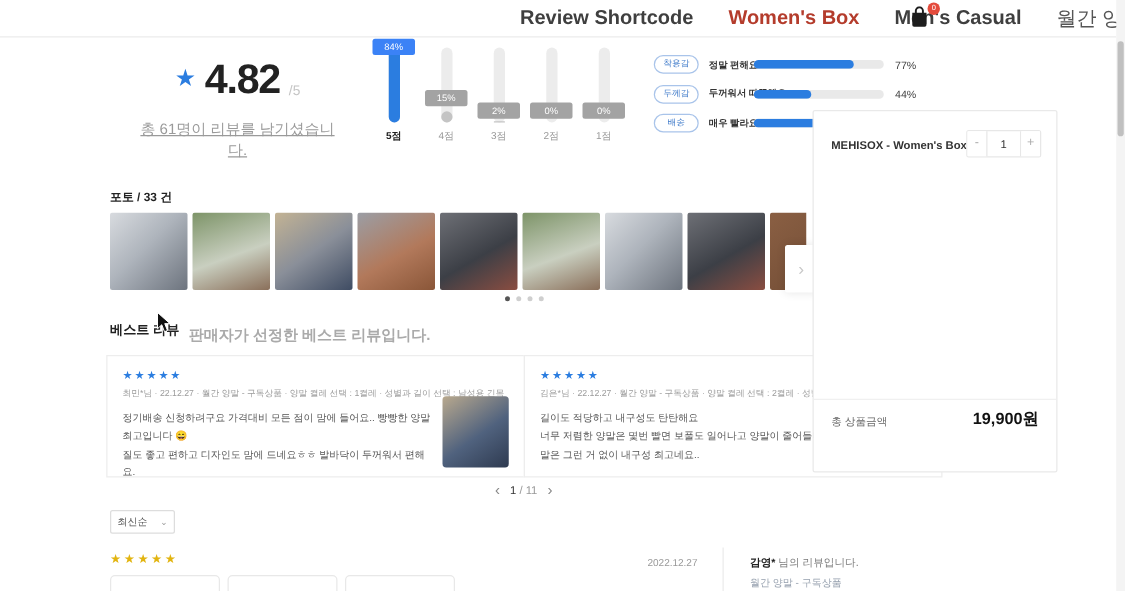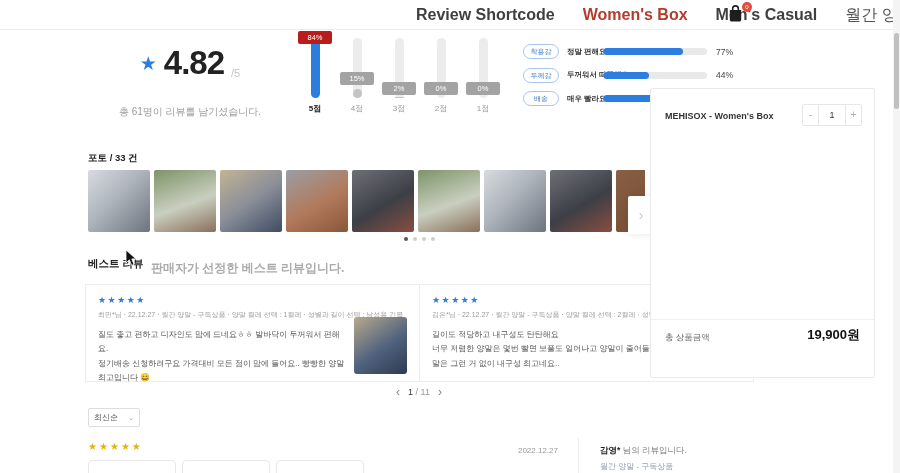--- a/index.html
+++ b/index.html
@@ -26,32 +26,32 @@
   
   .scrollbar { position:absolute; right:0; top:0; width:7px; height:473px; background:#f4f4f4; z-index:60; }
   .scroll-thumb { position:absolute; left:1px; top:33px; width:5px; height:76px; background:#c0c0c0; border-radius:3px; }
 
   
   .rating-block { position:absolute; left:110px; top:44px; width:160px; text-align:center; }
   .score-row { display:flex; justify-content:center; align-items:center; gap:7px; }
   .star-big { color:#2b7de0; font-size:19px; }
   .score { font-size:33px; font-weight:bold; color:#222; letter-spacing:-1px; }
   .outof { font-size:11px; color:#c4c4c4; align-self:flex-end; margin-bottom:3px; }
-  .rating-caption { margin-top:23px; font-size:10px; color:#9a9a9a; }
+  .rating-caption { margin-top:13px; font-size:12px; color:#9a9a9a;text-decoration:underline; }
 
   
   .chart { position:absolute; left:294px; top:30px; width:212px; height:85px; }
   .chart-col { position:absolute; top:0; width:42px; height:85px; text-align:center; }
   .track { position:absolute; left:50%; margin-left:-4.5px; top:8px; width:9px; height:60px;
            background:#ececec; border-radius:5px; }
   .track-fill { position:absolute; bottom:0; left:0; width:100%; border-radius:5px; background:#2b7de0; }
   .track-fill.gray { background:#c4c4c4; }
   .bar-badge { position:absolute; left:50%; transform:translateX(-50%); width:34px; height:13px; line-height:13px;
                font-size:7.5px; color:#fff; border-radius:2px; background:#a3a3a3; text-align:center; z-index:2; }
-  .bar-badge.blue { background:#b91c1c; }
+  .bar-badge.blue { background:#3b82f6; }
   .col-label { position:absolute; top:73px; width:100%; font-size:8px; color:#999; }
   .col-label.active { color:#222; font-weight:bold; }
 
   
   .attrs { position:absolute; left:523px; top:40px; width:272px; }
   .attr-row { position:relative; height:23.5px; display:flex; align-items:center; }
   .attr-pill { flex:none; width:36px; height:15px; line-height:13px; border:1px solid #a9c4ea; color:#3d79c9;
                border-radius:9px; font-size:7px; text-align:center; background:#fff; }
   .attr-text { margin-left:8px; font-size:7.5px; font-weight:700; color:#333; white-space:nowrap; }
   .attr-bar { position:absolute; left:80px; top:50%; margin-top:-3.5px; width:104px; height:7px;
@@ -105,21 +105,21 @@
   .bottom-stars { position:absolute; left:88px; top:441px; color:#e2b40f; font-size:10px; letter-spacing:2px; }
   .bottom-boxes { position:absolute; left:88px; top:460px; display:flex; gap:6px; }
   .bottom-box { width:88px; height:26px; border:1px solid #e8e8e8; border-radius:4px; background:#fff; }
   .bottom-date { position:absolute; left:478px; top:446px; width:80px; text-align:right; font-size:8px; color:#999; }
   .bottom-divider { position:absolute; left:578px; top:438px; width:1px; height:35px; background:#ececec; }
   .bottom-author { position:absolute; left:600px; top:445px; font-size:8.5px; color:#777; }
   .bottom-author .name { font-weight:bold; color:#222; }
   .bottom-product { position:absolute; left:600px; top:461px; font-size:8px; color:#96a0ae; }
 
   
-  .sidebar { position:absolute; left:650px; top:88px; width:225px; height:290px; background:#fff;
+  .sidebar { position:absolute; left:650px; top:88px; width:196px; height:290px; background:#fff;
              border:1px solid #e9e9e9; border-radius:2px; z-index:30; }
   .sb-product { position:absolute; left:14px; top:22px; font-size:9px; font-weight:700; color:#333; }
   .stepper { position:absolute; right:12px; top:15px; display:flex; height:22px; border:1px solid #e7e7e7; border-radius:2px; }
   .step-btn { width:15px; text-align:center; line-height:20px; color:#aaa; font-size:10px; cursor:pointer; background:#fff; }
   .step-val { width:28px; text-align:center; line-height:20px; font-size:9px; color:#333;
               border-left:1px solid #e7e7e7; border-right:1px solid #e7e7e7; }
   .sb-divider { position:absolute; left:0; right:0; top:230px; height:1px; background:#f0f0f0; }
   .sb-total-label { position:absolute; left:14px; top:243px; font-size:8.5px; color:#666; }
   .sb-total-price { position:absolute; right:14px; top:237px; font-size:13px; font-weight:bold; color:#111; }
   .sb-buttons { position:absolute; left:12px; bottom:13px; display:flex; gap:6px; }
@@ -247,22 +247,22 @@
       <div class="dot"></div>
     </div>
 
   <div class="best-title">베스트 리뷰</div>
   <div class="best-subtitle">판매자가 선정한 베스트 리뷰입니다.</div>
   <div class="cards" id="cards">
       <div class="review-card with-photo">
         <div class="review-stars">★★★★★</div>
         <div class="review-meta">최민*님 · 22.12.27 · 월간 양말 - 구독상품 · 양말 켤레 선택 : 1켤레 · 성별과 길이 선택 : 남성용 긴목</div>
         <div class="review-body">
+          <div>정기배송 신청하려구요 가격대비 모든 점이 맘에 들어요.. 빵빵한 양말 최고입니다 😄</div>
           <div>질도 좋고 편하고 디자인도 맘에 드네요ㅎㅎ 발바닥이 두꺼워서 편해요.</div>
-          <div>정기배송 신청하려구요 가격대비 모든 점이 맘에 들어요.. 빵빵한 양말 최고입니다 😄</div>
         </div>
         <div class="review-photo"></div>
       </div>
       <div class="review-card">
         <div class="review-stars">★★★★★</div>
         <div class="review-meta">김은*님 · 22.12.27 · 월간 양말 - 구독상품 · 양말 켤레 선택 : 2켤레 · 성별과 길이 선택 : </div>
         <div class="review-body">
           <div>길이도 적당하고 내구성도 탄탄해요</div>
           <div>너무 저렴한 양말은 몇번 빨면 보풀도 일어나고 양말이 줄어들더라구요 미치</div>
           <div>말은 그런 거 없이 내구성 최고네요..</div>

